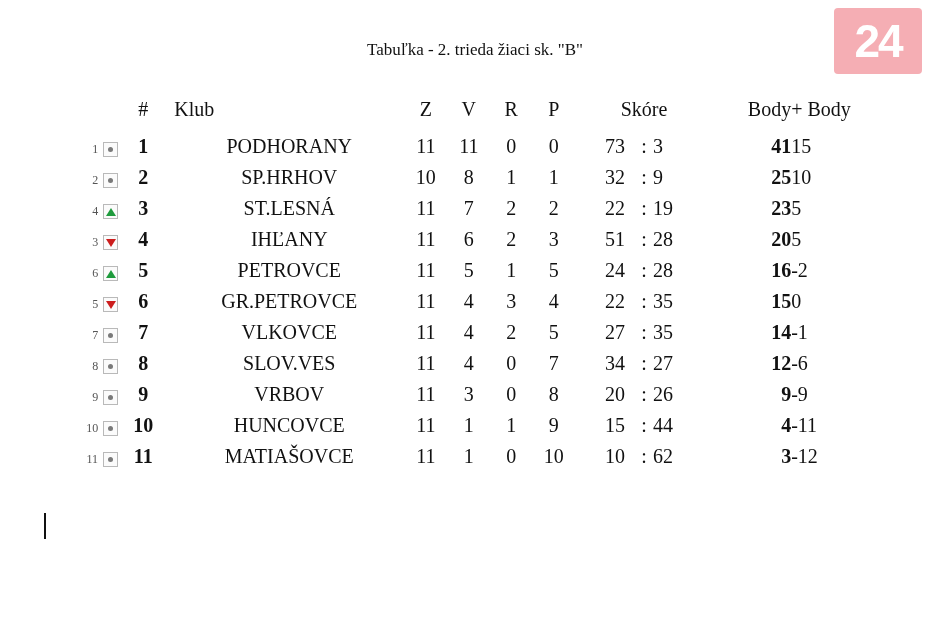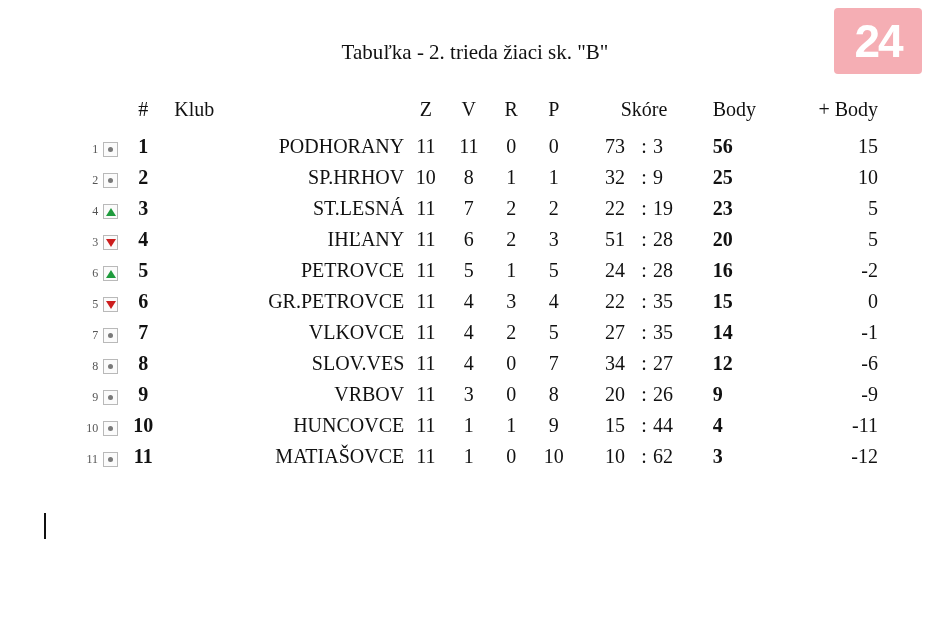--- a/index.html
+++ b/index.html
@@ -36,21 +36,21 @@
     letter-spacing: -2px;
     line-height: 1;
   }
 
   #title {
     position: absolute;
     top: 40px;
     left: 0;
     width: 950px;
     text-align: center;
-    font-size: 21px;
+    font-size: 17px;
     font-family: "Liberation Serif", serif;
     color: #111;
   }
 
   #table-wrap {
     position: absolute;
     top: 95px;
     left: 68px;
     width: 830px;
   }
@@ -71,25 +71,25 @@
   table.standings td {
     padding: 4px 0;
     color: #111;
     font-size: 20px;
     white-space: nowrap;
   }
 
   
   .c-move   { width: 54px;  text-align: right; padding-right: 6px !important; }
   .c-rank   { width: 42px;  text-align: center; font-weight: bold; }
-  .c-club   { width: 250px; text-align: right; padding-left: 12px !important; }
+  .c-club   { width: 250px; text-align: center; padding-left: 12px !important; }
   .c-num    { width: 48px;  text-align: center; }
   .c-score  { width: 150px; text-align: center; }
-  .c-points { width: 86px;  text-align: left; font-weight: bold; margin-top: 11px; }
-  .c-bonus  { width: 96px;  text-align: right; }
+  .c-points { width: 86px;  text-align: right; font-weight: bold; margin-top: 11px; }
+  .c-bonus  { width: 96px;  text-align: left; }
 
   th.c-club { text-align: left; padding-left: 12px; }
   th.c-move { text-align: right; }
 
   .move-cell {
     display: inline-flex;
     align-items: center;
     gap: 5px;
     justify-content: flex-end;
   }
@@ -176,21 +176,21 @@
                 <span class="mk-same"></span>
               </span>
             </span></td>
           <td class="c-rank">1</td>
           <td class="c-club">PODHORANY</td>
           <td class="c-num">11</td>
           <td class="c-num">11</td>
           <td class="c-num">0</td>
           <td class="c-num">0</td>
           <td class="c-score"><span class="score-goals">73</span><span class="score-sep">:</span><span class="score-against">3</span></td>
-          <td class="c-points">56</td>
+          <td class="c-points">41</td>
           <td class="c-bonus">15</td>
         </tr>
         <tr>
           <td class="c-move"><span class="move-cell">
               <span class="move-idx">2</span>
               <span class="move-box">
                 <span class="mk-same"></span>
               </span>
             </span></td>
           <td class="c-rank">2</td>

